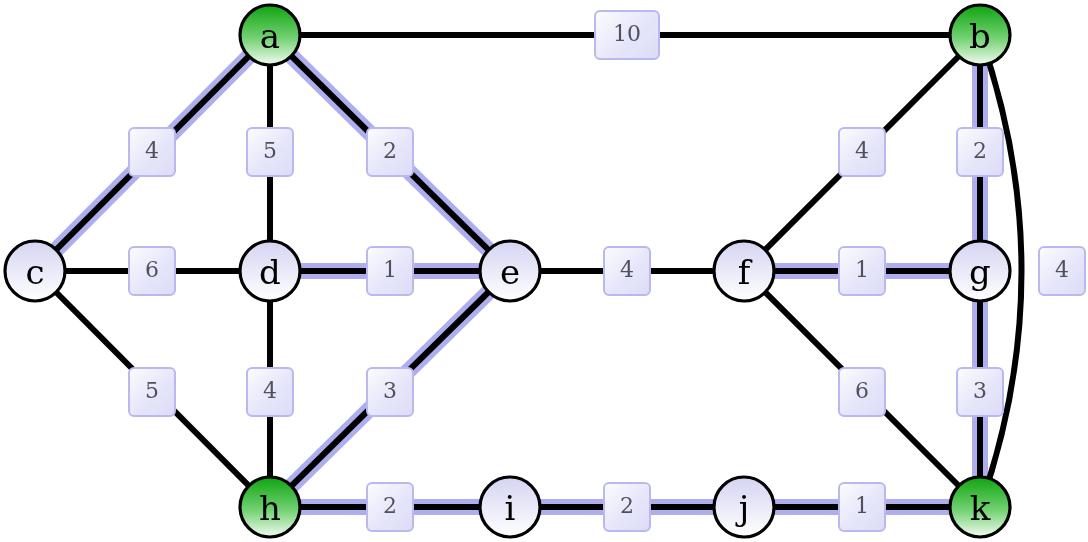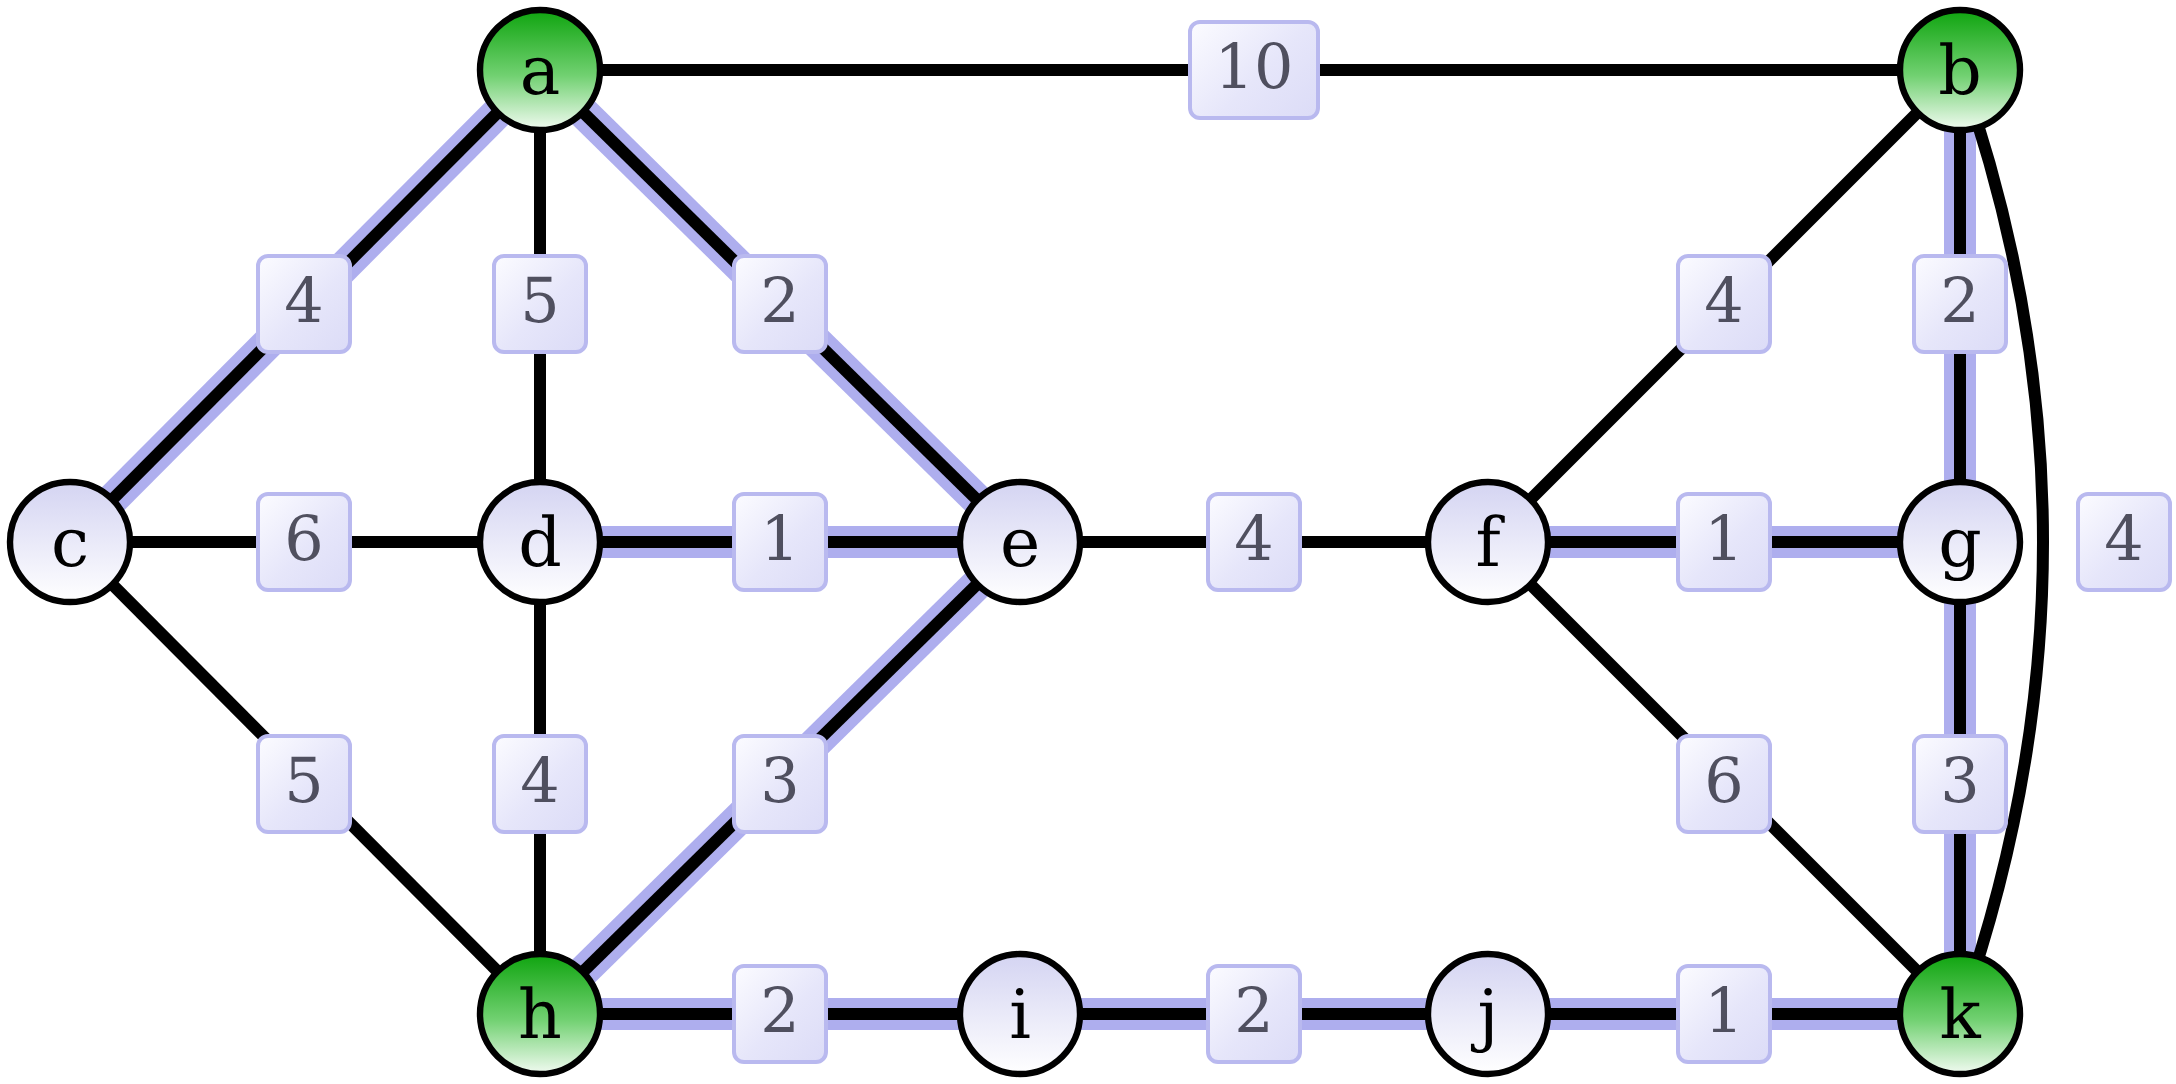--- a/index.html
+++ b/index.html
@@ -53,21 +53,21 @@
     dominant-baseline: central;
   }
   .weight-box {
     position: absolute;
     box-sizing: border-box;
     border: 2px solid #b9b9ef;
     border-radius: 6px;
     background: linear-gradient(135deg, #fbfbff 0%, #e6e6fa 55%, #dcdcf7 100%);
     color: #3b3b4a;
     font-family: "DejaVu Serif", "Liberation Serif", serif;
-    font-size: 31px;
+    font-size: 22px;
     line-height: 1;
     display: flex;
     align-items: center;
     justify-content: center;
     transform: translate(-50%, -50%);
     overflow: hidden;
   }
   .weight-box .wtext {
     position: relative;
     z-index: 3;

